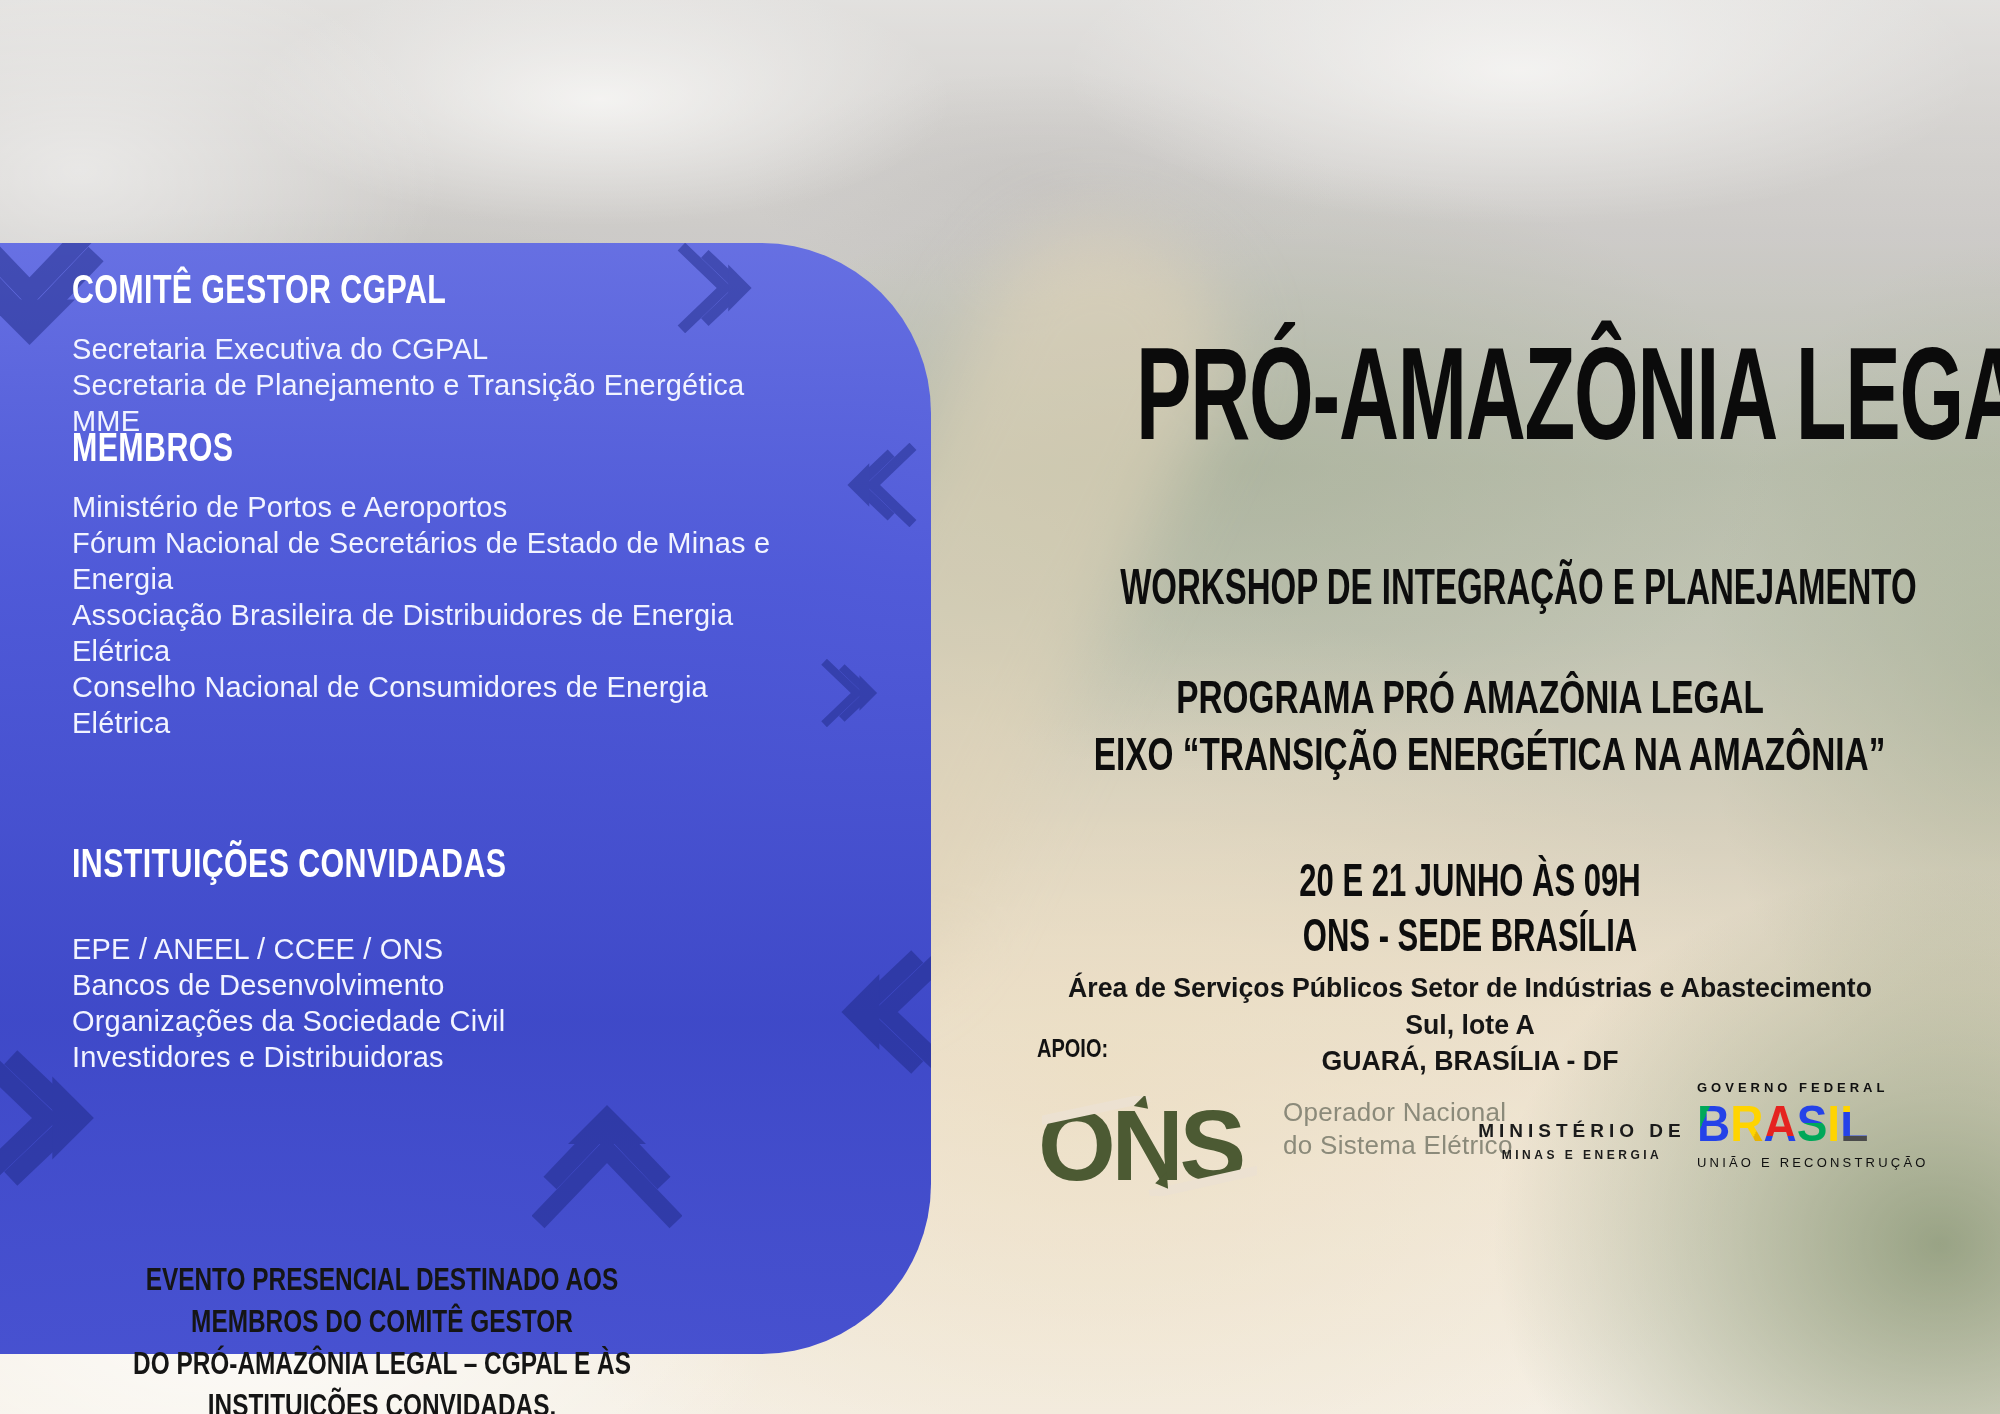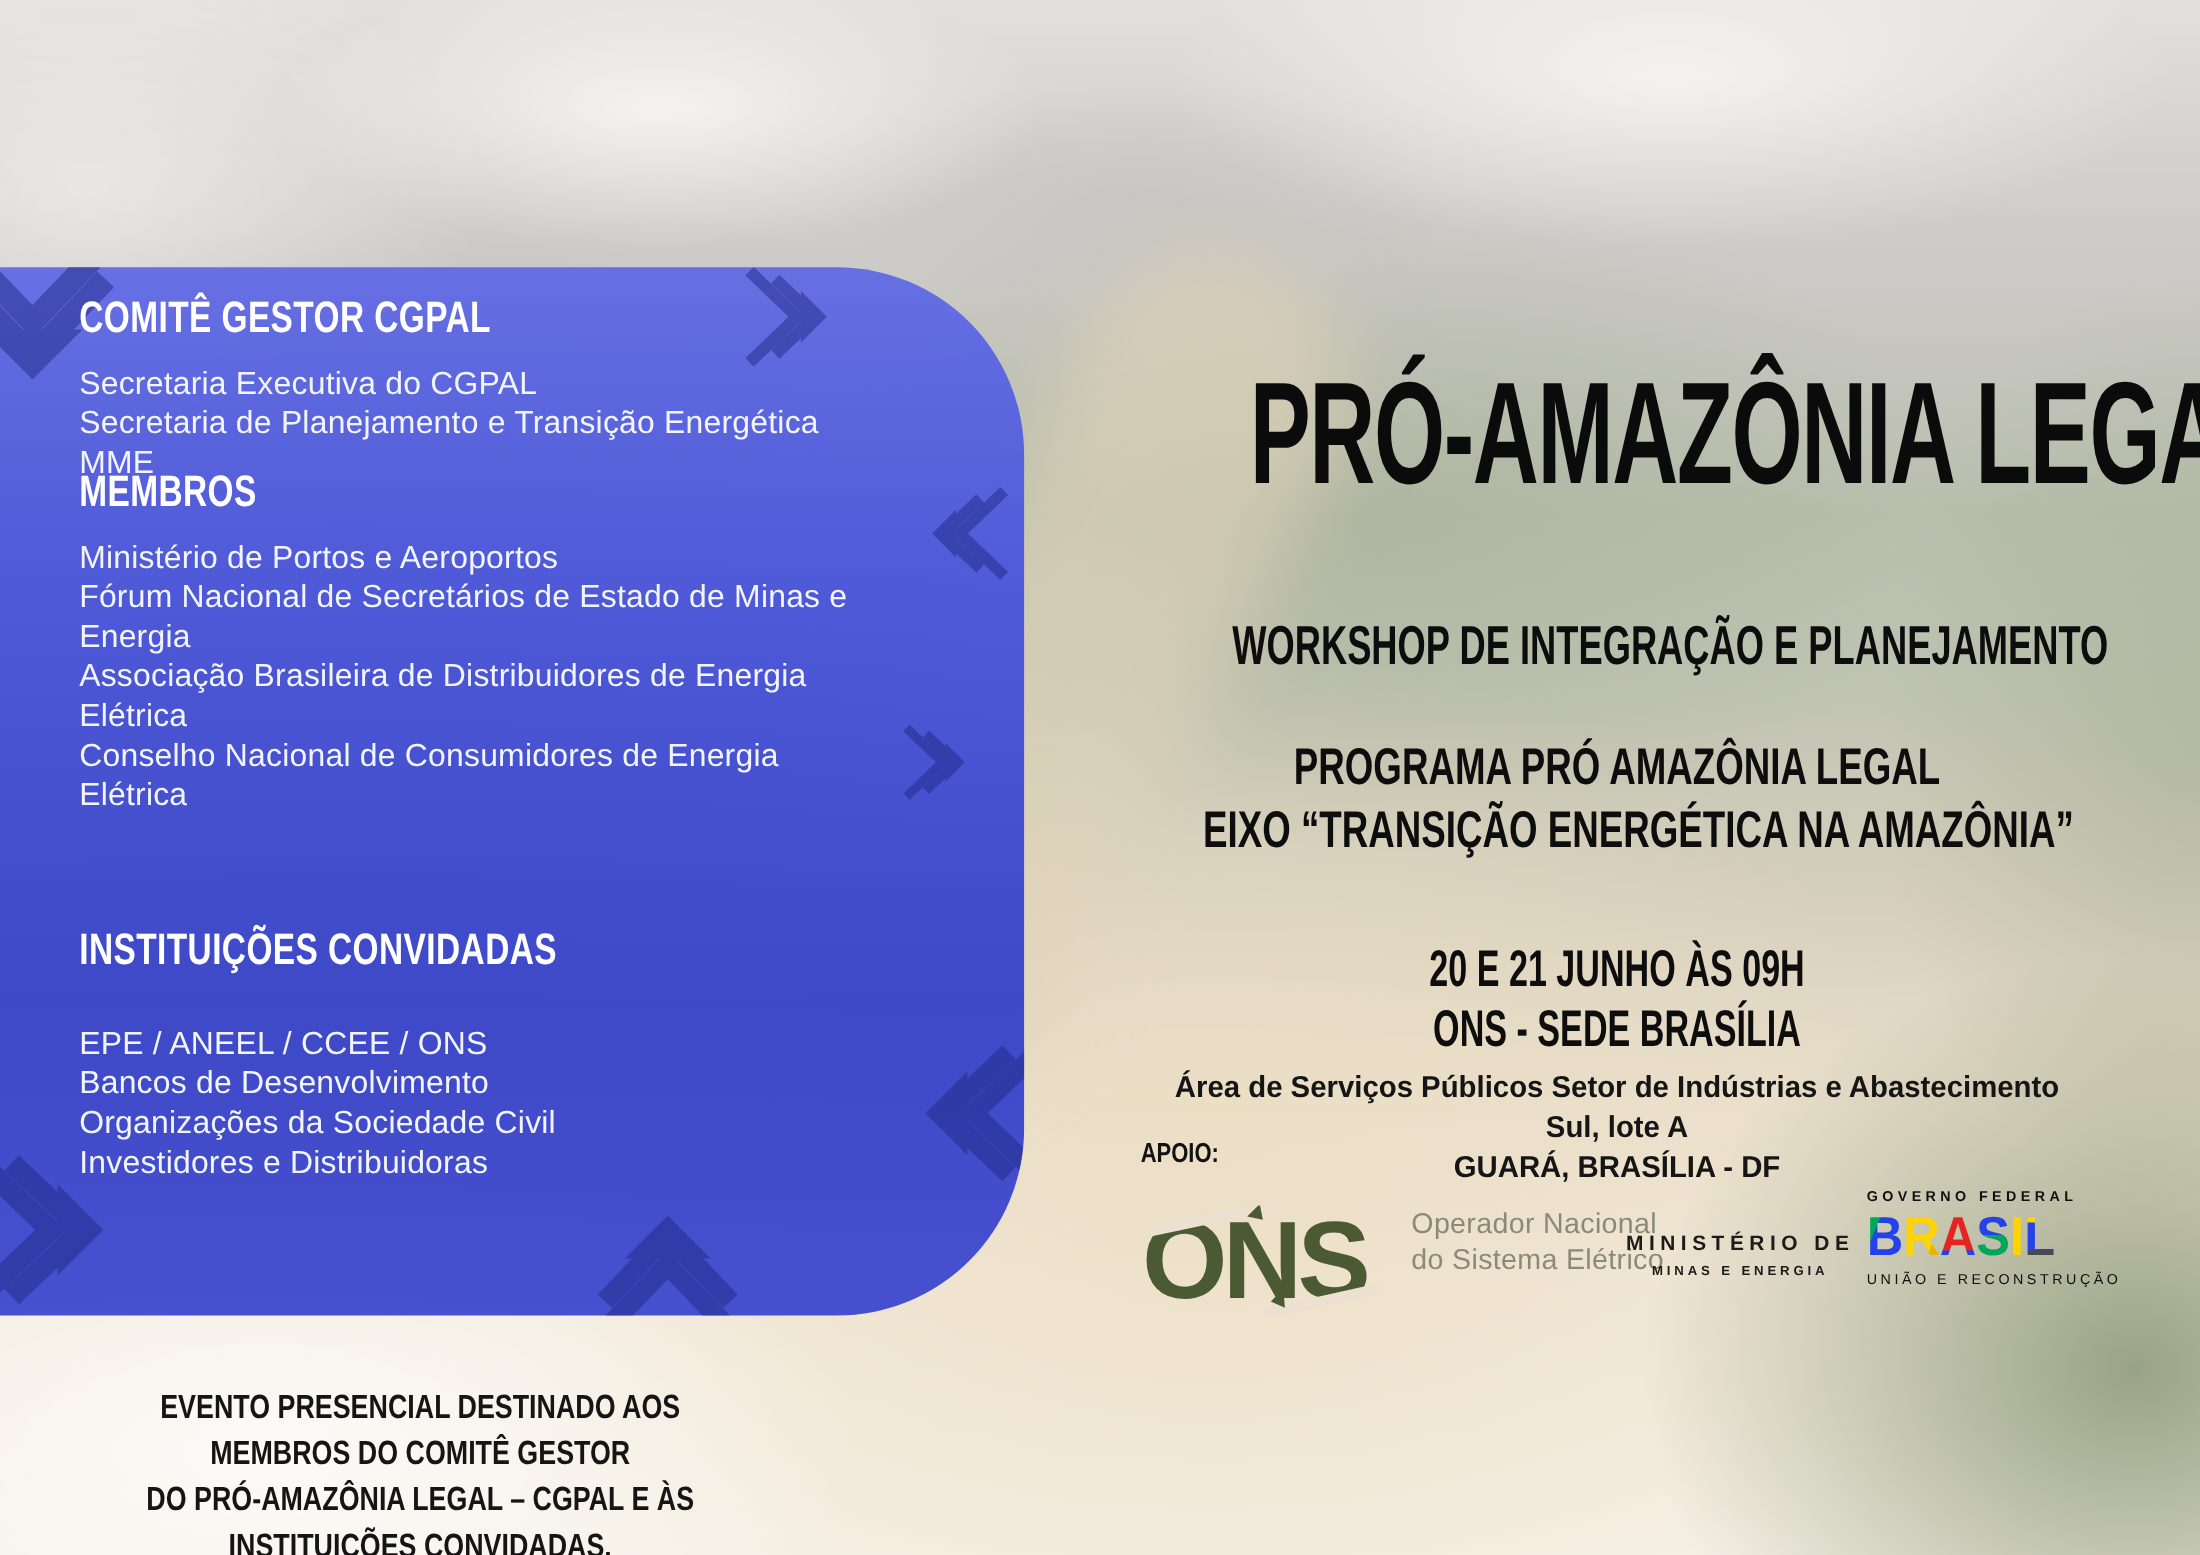--- a/index.html
+++ b/index.html
@@ -28,21 +28,21 @@
   }
   .white-wash{
     position:absolute;inset:0;
     background:
       radial-gradient(760px 380px at 12% 93%, rgba(255,255,255,.78), rgba(255,255,255,0) 72%),
       radial-gradient(520px 320px at 4% 12%, rgba(255,255,255,.5), rgba(255,255,255,0) 70%),
       linear-gradient(rgba(255,255,255,.30),rgba(255,255,255,.30));
   }
   
   .panel{
-    position:absolute;left:0;top:243px;width:931px;height:953px;
+    position:absolute;left:0;top:243px;width:931px;height:1111px;
     border-radius:0 170px 170px 0;overflow:hidden;
     background:linear-gradient(180deg,rgba(96,106,228,.94) 0%,rgba(73,84,219,.94) 30%,rgba(52,64,200,.94) 70%,rgba(60,71,206,.94) 100%);
     color:#fff;
   }
   .chev{position:absolute;color:#1f2a86;opacity:.5;}
   .panel-sec{position:absolute;left:72px;width:730px;}
   .sec-heading{
     font-size:40px;font-weight:700;letter-spacing:.5px;color:#fff;
     transform:scaleX(.76);transform-origin:left center;white-space:nowrap;
   }

